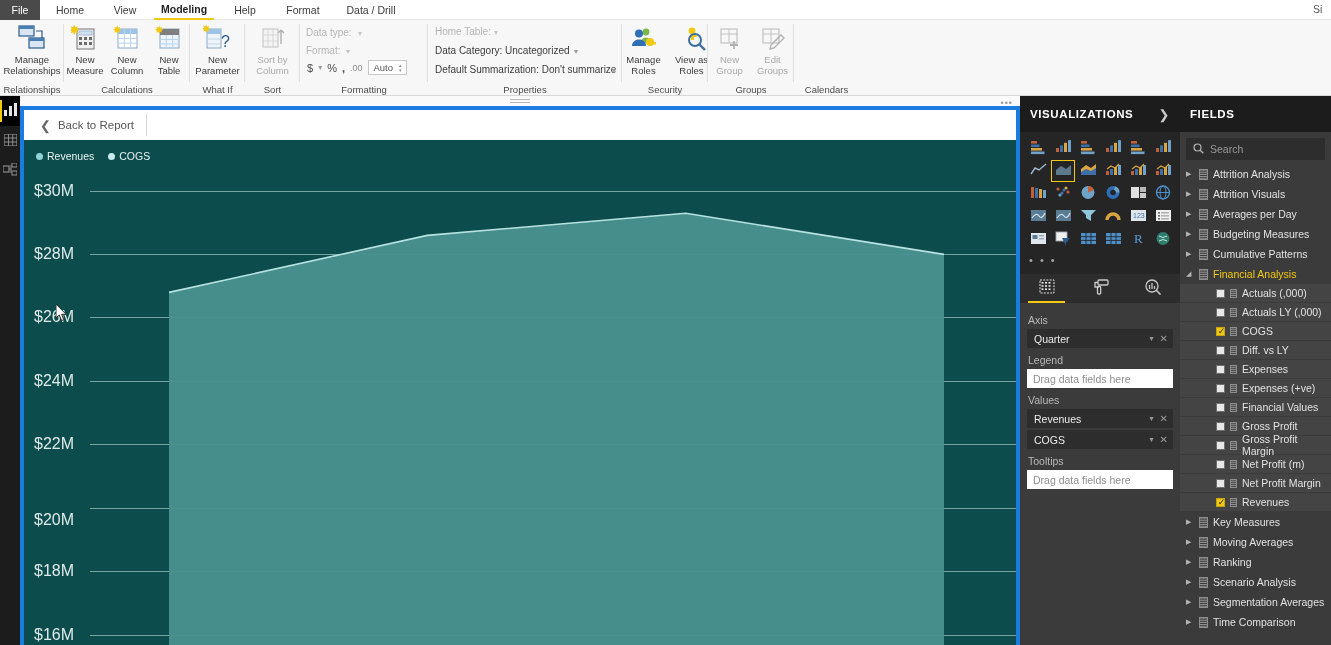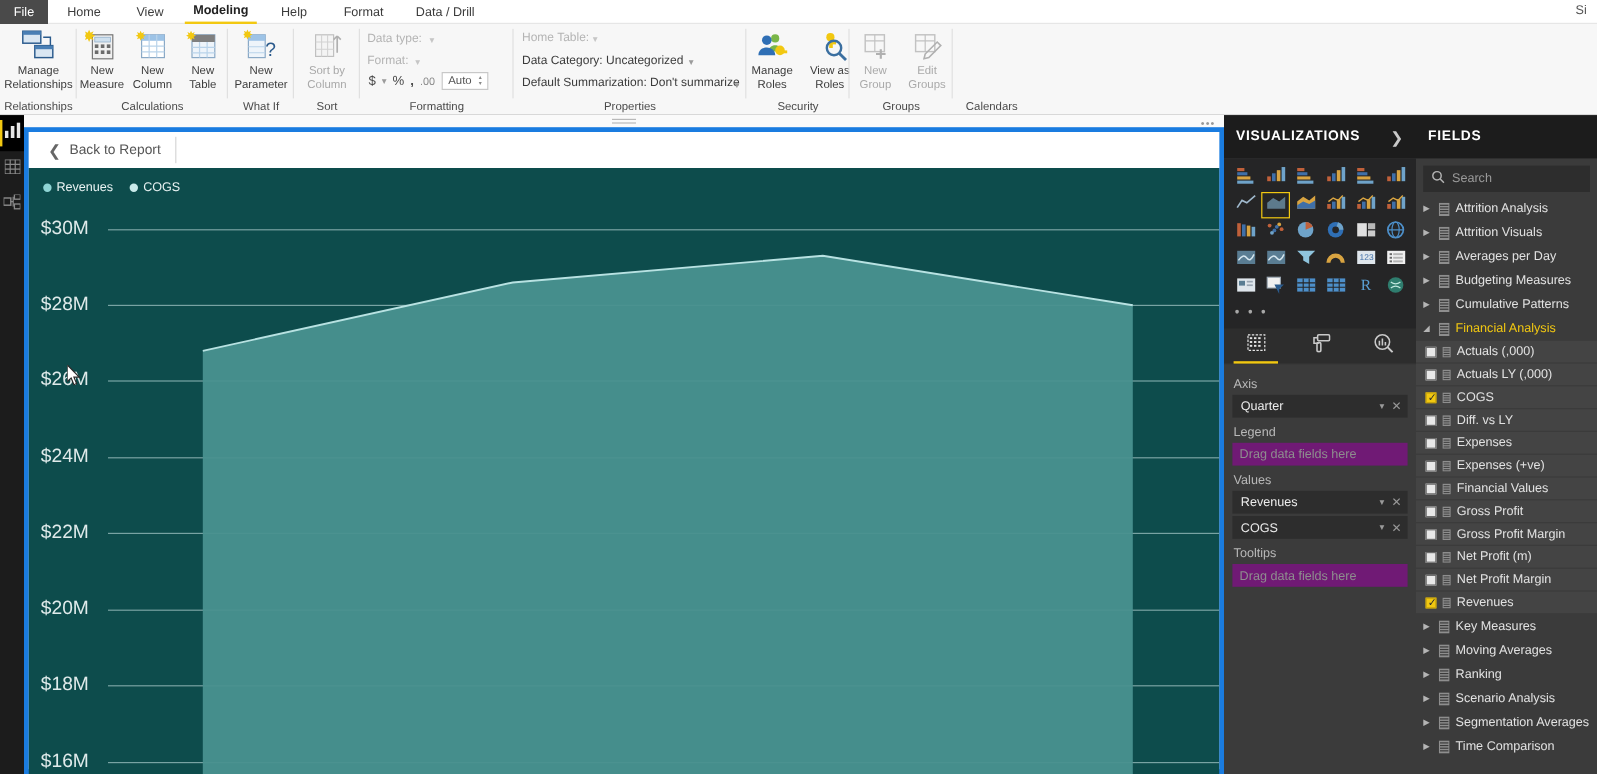--- a/index.html
+++ b/index.html
@@ -144,21 +144,21 @@
 
   .wells { padding: 4px 7px 0 7px; }
   .welllabel { font-size: 10.5px; color: #b9b9b9; margin: 6px 0 3px 1px; }
   .wellchip {
     background: #2d2d2d; height: 19px; display: flex; align-items: center;
     padding: 0 5px 0 7px; font-size: 10.5px; color: #ececec; margin-bottom: 2px;
   }
   .wellchip .cdrop { margin-left: auto; color: #9a9a9a; font-size: 8px; padding-right: 6px; }
   .wellchip .cx { color: #9a9a9a; font-size: 10px; }
   .welldrop {
-    background: #701a75; height: 19px; display: flex; align-items: center;
+    background: #ffffff; height: 19px; display: flex; align-items: center;
     padding: 0 6px; font-size: 10.5px; color: #8e8e8e;
   }
 
   .filters { position: absolute; left: 0; bottom: 0; width: 160px; }
   .fhead {
     height: 28px; background: #1c1c1c; color: #fff; font-size: 11.5px; font-weight: bold;
     letter-spacing: .6px; display: flex; align-items: center; padding: 0 10px;
   }
   .fsub { font-size: 10.5px; color: #b9b9b9; padding: 8px 9px 5px 9px; background: #3b3b3b; }
   .fitem {
@@ -175,21 +175,21 @@
     font-size: 10.5px; color: #9a9a9a;
   }
   .flist { overflow: hidden; height: 481px; }
   .ftable {
     height: 20px; display: flex; align-items: center; gap: 5px; padding-left: 6px;
     font-size: 10.5px; color: #e2e2e2;
   }
   .ftable.open { color: #f2c811; }
   .arrow { width: 8px; font-size: 7px; color: #b4b4b4; }
   .fmeasure {
-    height: 18px; display: flex; align-items: center; gap: 5px; padding-left: 8px;
+    height: 18px; display: flex; align-items: center; gap: 5px; padding-left: 36px;
     font-size: 10.5px; color: #e2e2e2; background: #444444; margin-bottom: 1px;
   }
   .cb { width: 9px; height: 9px; background: #e8e8e8; border: 1px solid #6e6e6e; flex: none; }
   .cb.on { background: #f2c811; border-color: #c9a50d; position: relative; }
   .cb.on::after {
     content: "✓"; position: absolute; left: 0; top: -3px; width: 9px;
     font-size: 9px; line-height: 12px; color: #2b2b2b; text-align: center;
   }
   .cursor { position: absolute; left: 36px; top: 208px; }
 </style>
@@ -495,21 +495,21 @@
         <div class="gridline" style="top:304px;"></div>
         <div class="gridline" style="top:368px;"></div>
         <div class="gridline" style="top:431px;"></div>
         <div class="gridline" style="top:495px;"></div>
 
         <div class="ylabel" style="top:51px;">$30M</div>
         <div class="ylabel" style="top:114px;">$28M</div>
         <div class="ylabel" style="top:177px;">$26M</div>
         <div class="ylabel" style="top:241px;">$24M</div>
         <div class="ylabel" style="top:304px;text-align:right;">$22M</div>
-        <div class="ylabel" style="top:368px;">$20M</div>
+        <div class="ylabel" style="top:380px;">$20M</div>
         <div class="ylabel" style="top:431px;">$18M</div>
         <div class="ylabel" style="top:495px;">$16M</div>
 
         <svg id="area-svg" width="992" height="505" style="position:absolute;left:0;top:0;">
             <polygon points="145.0,152.4 403.3,95.4 661.7,73.2 920.0,114.4 920,505 145,505" fill="#49918f" fill-opacity="0.95"></polygon>
             <polyline points="145.0,152.4 403.3,95.4 661.7,73.2 920.0,114.4" fill="none" stroke="#b8e2e2" stroke-width="1.6"></polyline>
           </svg>
       </div>
     </div>
 

